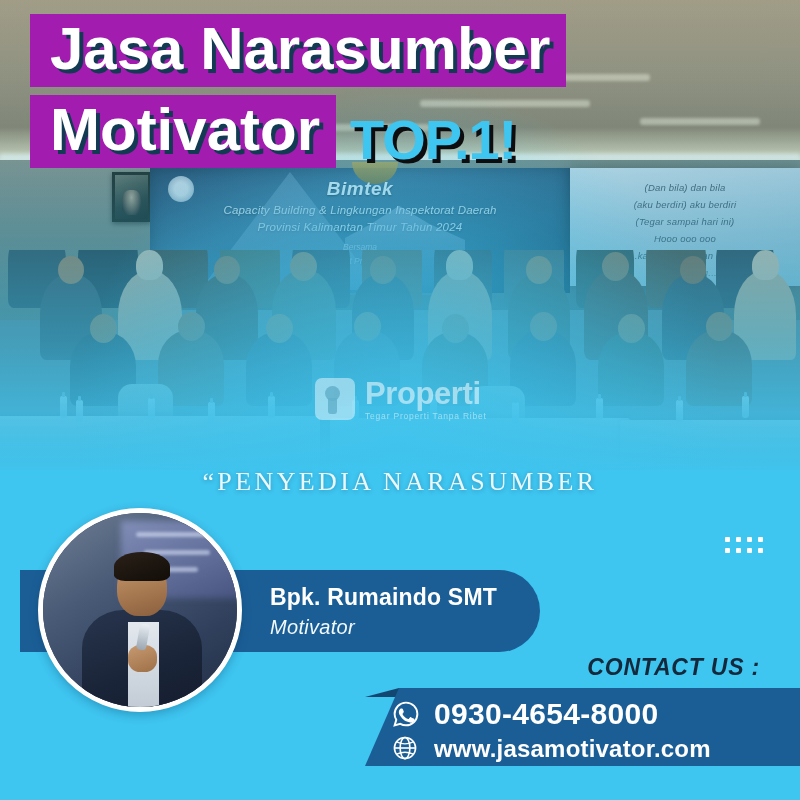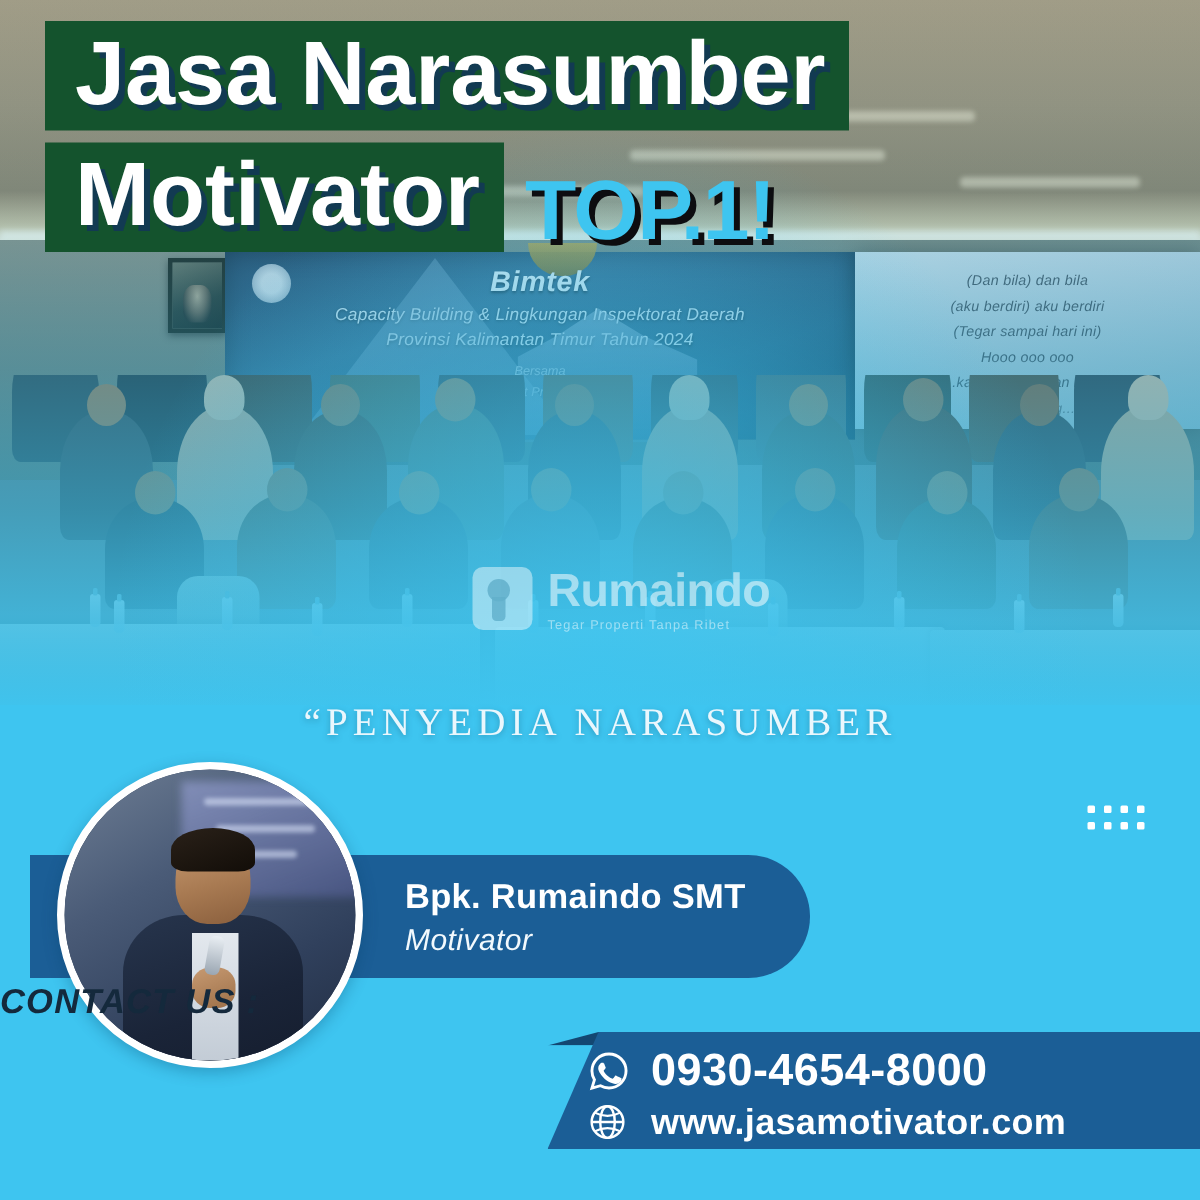--- a/index.html
+++ b/index.html
@@ -137,21 +137,21 @@
     background:rgba(120,170,190,.85);
   }
   .wm-txt{display:flex;flex-direction:column;line-height:1;}
   .wm-name{font-size:31px;font-weight:bold;color:rgba(255,255,255,.85);letter-spacing:-.4px;}
   .wm-sub{font-size:8.5px;color:rgba(255,255,255,.78);letter-spacing:.8px;margin-top:3px;}
 
   
   .headline{position:absolute;left:0;top:14px;width:100%;}
   .hl-row{display:flex;align-items:flex-start;}
   .hl-band{
-    background:#14532d;
+    background:#a21caf;
     font-size:60px;font-weight:bold;color:#ffffff;
     padding:4px 16px 8px 20px;line-height:1.02;
     text-shadow:4px 4px 0 #123a52;
     white-space:nowrap;
   }
   .hl-row1{margin-left:30px;}
   .hl-row2{margin-left:30px;margin-top:8px;}
   .hl-top{
     font-size:56px;font-weight:bold;color:#3ec5f0;
     text-shadow:4px 4px 0 #0d0d10;
@@ -216,21 +216,21 @@
     position:absolute;left:44%;top:68%;width:15%;height:14%;border-radius:42%;
     background:linear-gradient(160deg,#c79a72,#9d7048);
   }
 
   
   .dots{position:absolute;left:725px;top:537px;display:grid;grid-template-columns:repeat(4,5px);gap:6px;}
   .dots i{display:block;width:5px;height:5px;background:#ffffff;border-radius:1px;}
 
   
   .contact-label{
-    position:absolute;left:0;top:654px;width:760px;text-align:left;
+    position:absolute;left:0;top:654px;width:760px;text-align:right;
     font-size:23px;font-style:italic;font-weight:bold;color:#14293c;letter-spacing:.8px;
   }
   .contact-bar{
     position:absolute;left:365px;top:688px;width:435px;height:78px;
     background:#1b5e96;
     clip-path:polygon(34px 0,100% 0,100% 100%,0 100%);
   }
   .contact-bevel{
     position:absolute;left:365px;top:688px;width:435px;height:9px;
     background:#134772;
@@ -366,21 +366,21 @@
       <div class="bottle" style="left:742px;top:146px;"></div>
     </div>
 
     <div class="tint"></div>
     <div class="tint2"></div>
   </div>
 
   <div class="watermark">
     <div class="wm-mark"></div>
     <div class="wm-txt">
-      <span class="wm-name">Rumaindo</span>
+      <span class="wm-name">Properti</span>
       <span class="wm-sub">Tegar Properti Tanpa Ribet</span>
     </div>
   </div>
 
   <div class="headline">
     <div class="hl-row hl-row1">
       <span class="hl-band">Jasa Narasumber</span>
     </div>
     <div class="hl-row hl-row2">
       <span class="hl-band">Motivator</span>

